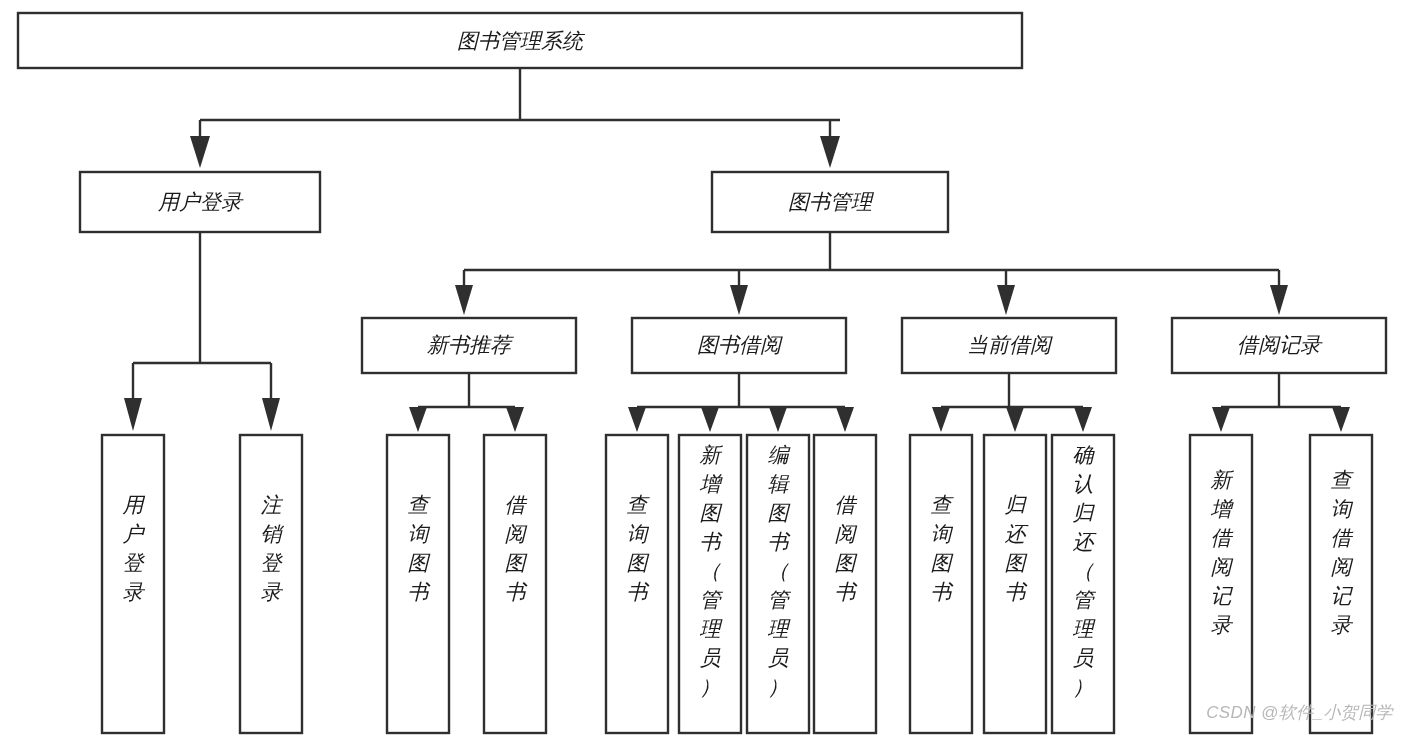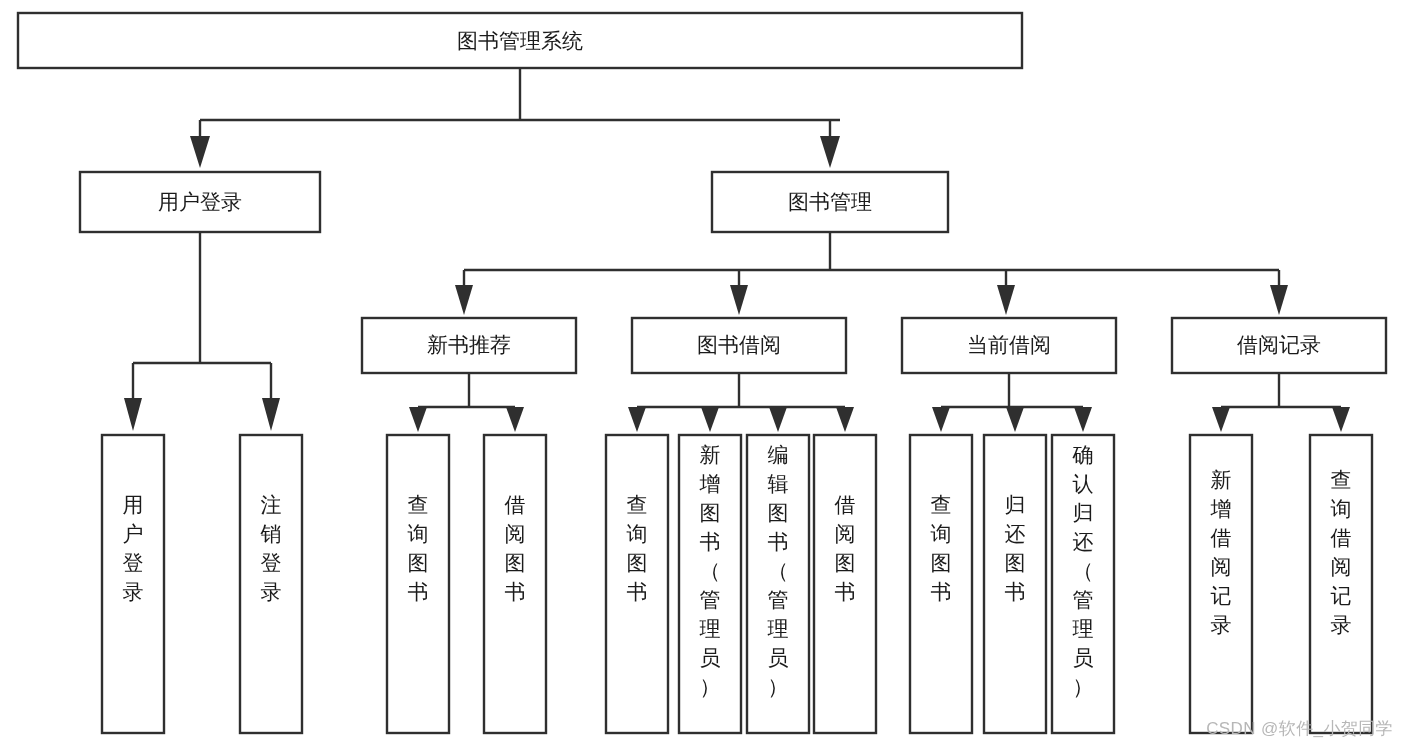--- a/index.html
+++ b/index.html
@@ -11,20 +11,21 @@
     width: 1405px;
     height: 747px;
     font-family: "Liberation Sans", "DejaVu Sans", sans-serif;
     overflow: hidden;
     position: relative;
   }
   #diagram-root {
     position: relative;
     width: 1405px;
     height: 747px;
+    font-style: italic;
   }
   svg.diagram-canvas {
     position: absolute;
     left: 0;
     top: 0;
     width: 1405px;
     height: 747px;
   }
   .node-box {
     fill: #ffffff;
@@ -52,21 +53,21 @@
   .node-label-vertical {
     font-family: "Liberation Sans", "DejaVu Sans", sans-serif;
     fill: #1b1b1b;
     font-size: 21px;
     text-anchor: middle;
     white-space: pre;
   }
   .watermark {
     position: absolute;
     right: 12px;
-    bottom: 7px;
+    bottom: 23px;
     font-family: "Liberation Sans", "DejaVu Sans", sans-serif;
     font-size: 17px;
     color: #b7b7b7;
     letter-spacing: 0.4px;
     user-select: none;
     pointer-events: none;
     margin-top: 48px;
   }
 </style>
 </head>

